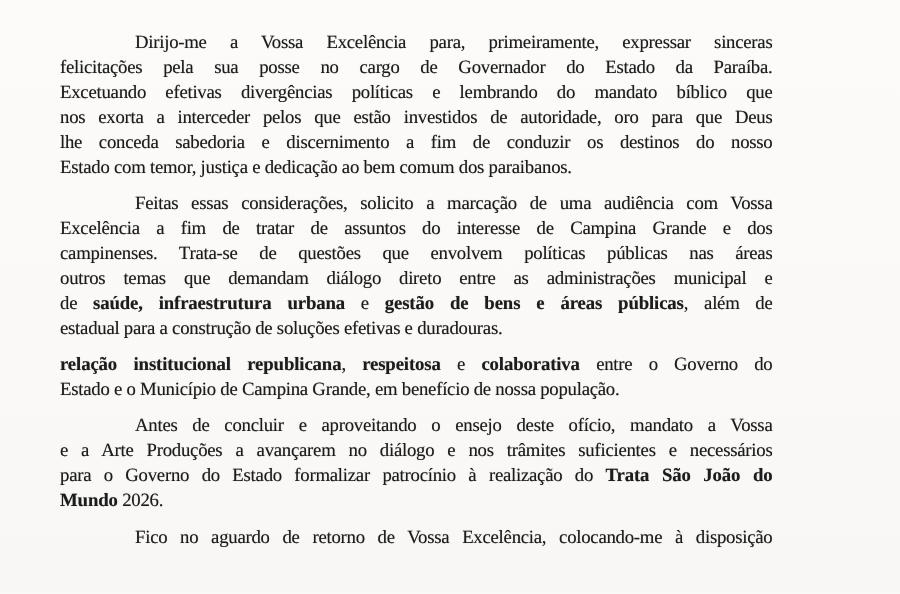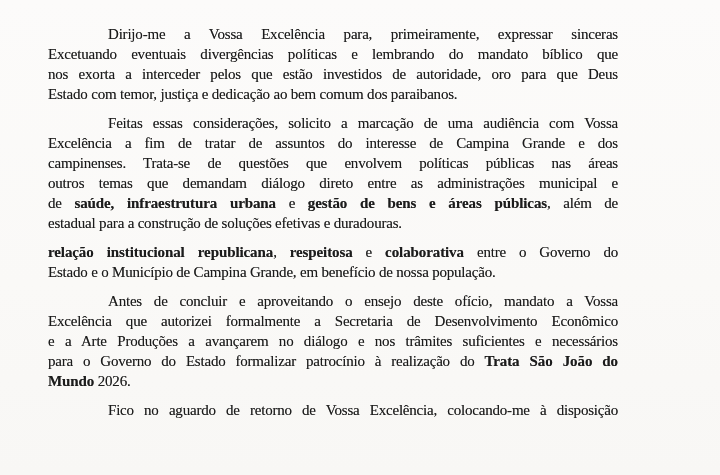--- a/index.html
+++ b/index.html
@@ -41,39 +41,40 @@
   .paragraph.complete .line.last { text-align-last: left; }
   .line b { font-weight: 700; letter-spacing: -0.1px; }
 </style>
 </head>
 <body>
 
 <div class="page">
   <div class="doc-body" lang="pt-BR" style="color: rgb(28, 28, 28);">
       <div class="paragraph complete">
         <div class="line first"><span>Dirijo-me a Vossa Excelência para, primeiramente, expressar sinceras</span></div>
-        <div class="line"><span>Excetuando eventuais divergências políticas e lembrando do mandato bíblico que</span></div>
+        <div class="line"><span>felicitações pela sua posse no cargo de Governador do Estado da Paraíba.</span></div>
+        <div class="line"><span>Excetuando efetivas divergências políticas e lembrando do mandato bíblico que</span></div>
         <div class="line"><span>nos exorta a interceder pelos que estão investidos de autoridade, oro para que Deus</span></div>
+        <div class="line"><span>lhe conceda sabedoria e discernimento a fim de conduzir os destinos do nosso</span></div>
         <div class="line last"><span>Estado com temor, justiça e dedicação ao bem comum dos paraibanos.</span></div>
       </div>
       <div class="paragraph complete">
         <div class="line first"><span>Feitas essas considerações, solicito a marcação de uma audiência com Vossa</span></div>
         <div class="line"><span>Excelência a fim de tratar de assuntos do interesse de Campina Grande e dos</span></div>
         <div class="line"><span>campinenses. Trata-se de questões que envolvem políticas públicas nas áreas</span></div>
         <div class="line"><span>outros temas que demandam diálogo direto entre as administrações municipal e</span></div>
         <div class="line"><span>de </span><b>saúde,</b><span> </span><b>infraestrutura urbana</b><span> e </span><b>gestão de bens e áreas públicas</b><span>, além de</span></div>
         <div class="line last"><span>estadual para a construção de soluções efetivas e duradouras.</span></div>
       </div>
       <div class="paragraph complete">
         <div class="line"><b>relação institucional republicana</b><span>, </span><b>respeitosa</b><span> e </span><b>colaborativa</b><span> entre o Governo do</span></div>
         <div class="line last"><span>Estado e o Município de Campina Grande, em benefício de nossa população.</span></div>
       </div>
       <div class="paragraph complete">
         <div class="line first"><span>Antes de concluir e aproveitando o ensejo deste ofício, mandato a Vossa</span></div>
-        <div class="line"><span>Excelência que autorizei formalmente a Secretaria de Desenvolvimento Econômico</span></div>
         <div class="line"><span>e a Arte Produções a avançarem no diálogo e nos trâmites suficientes e necessários</span></div>
         <div class="line"><span>para o Governo do Estado formalizar patrocínio à realização do </span><b>Trata São João do</b></div>
         <div class="line last"><b>Mundo</b><span> 2026.</span></div>
       </div>
       <div class="paragraph">
         <div class="line first last"><span>Fico no aguardo de retorno de Vossa Excelência, colocando-me à disposição</span></div>
       </div>
     </div>
 </div>
 

